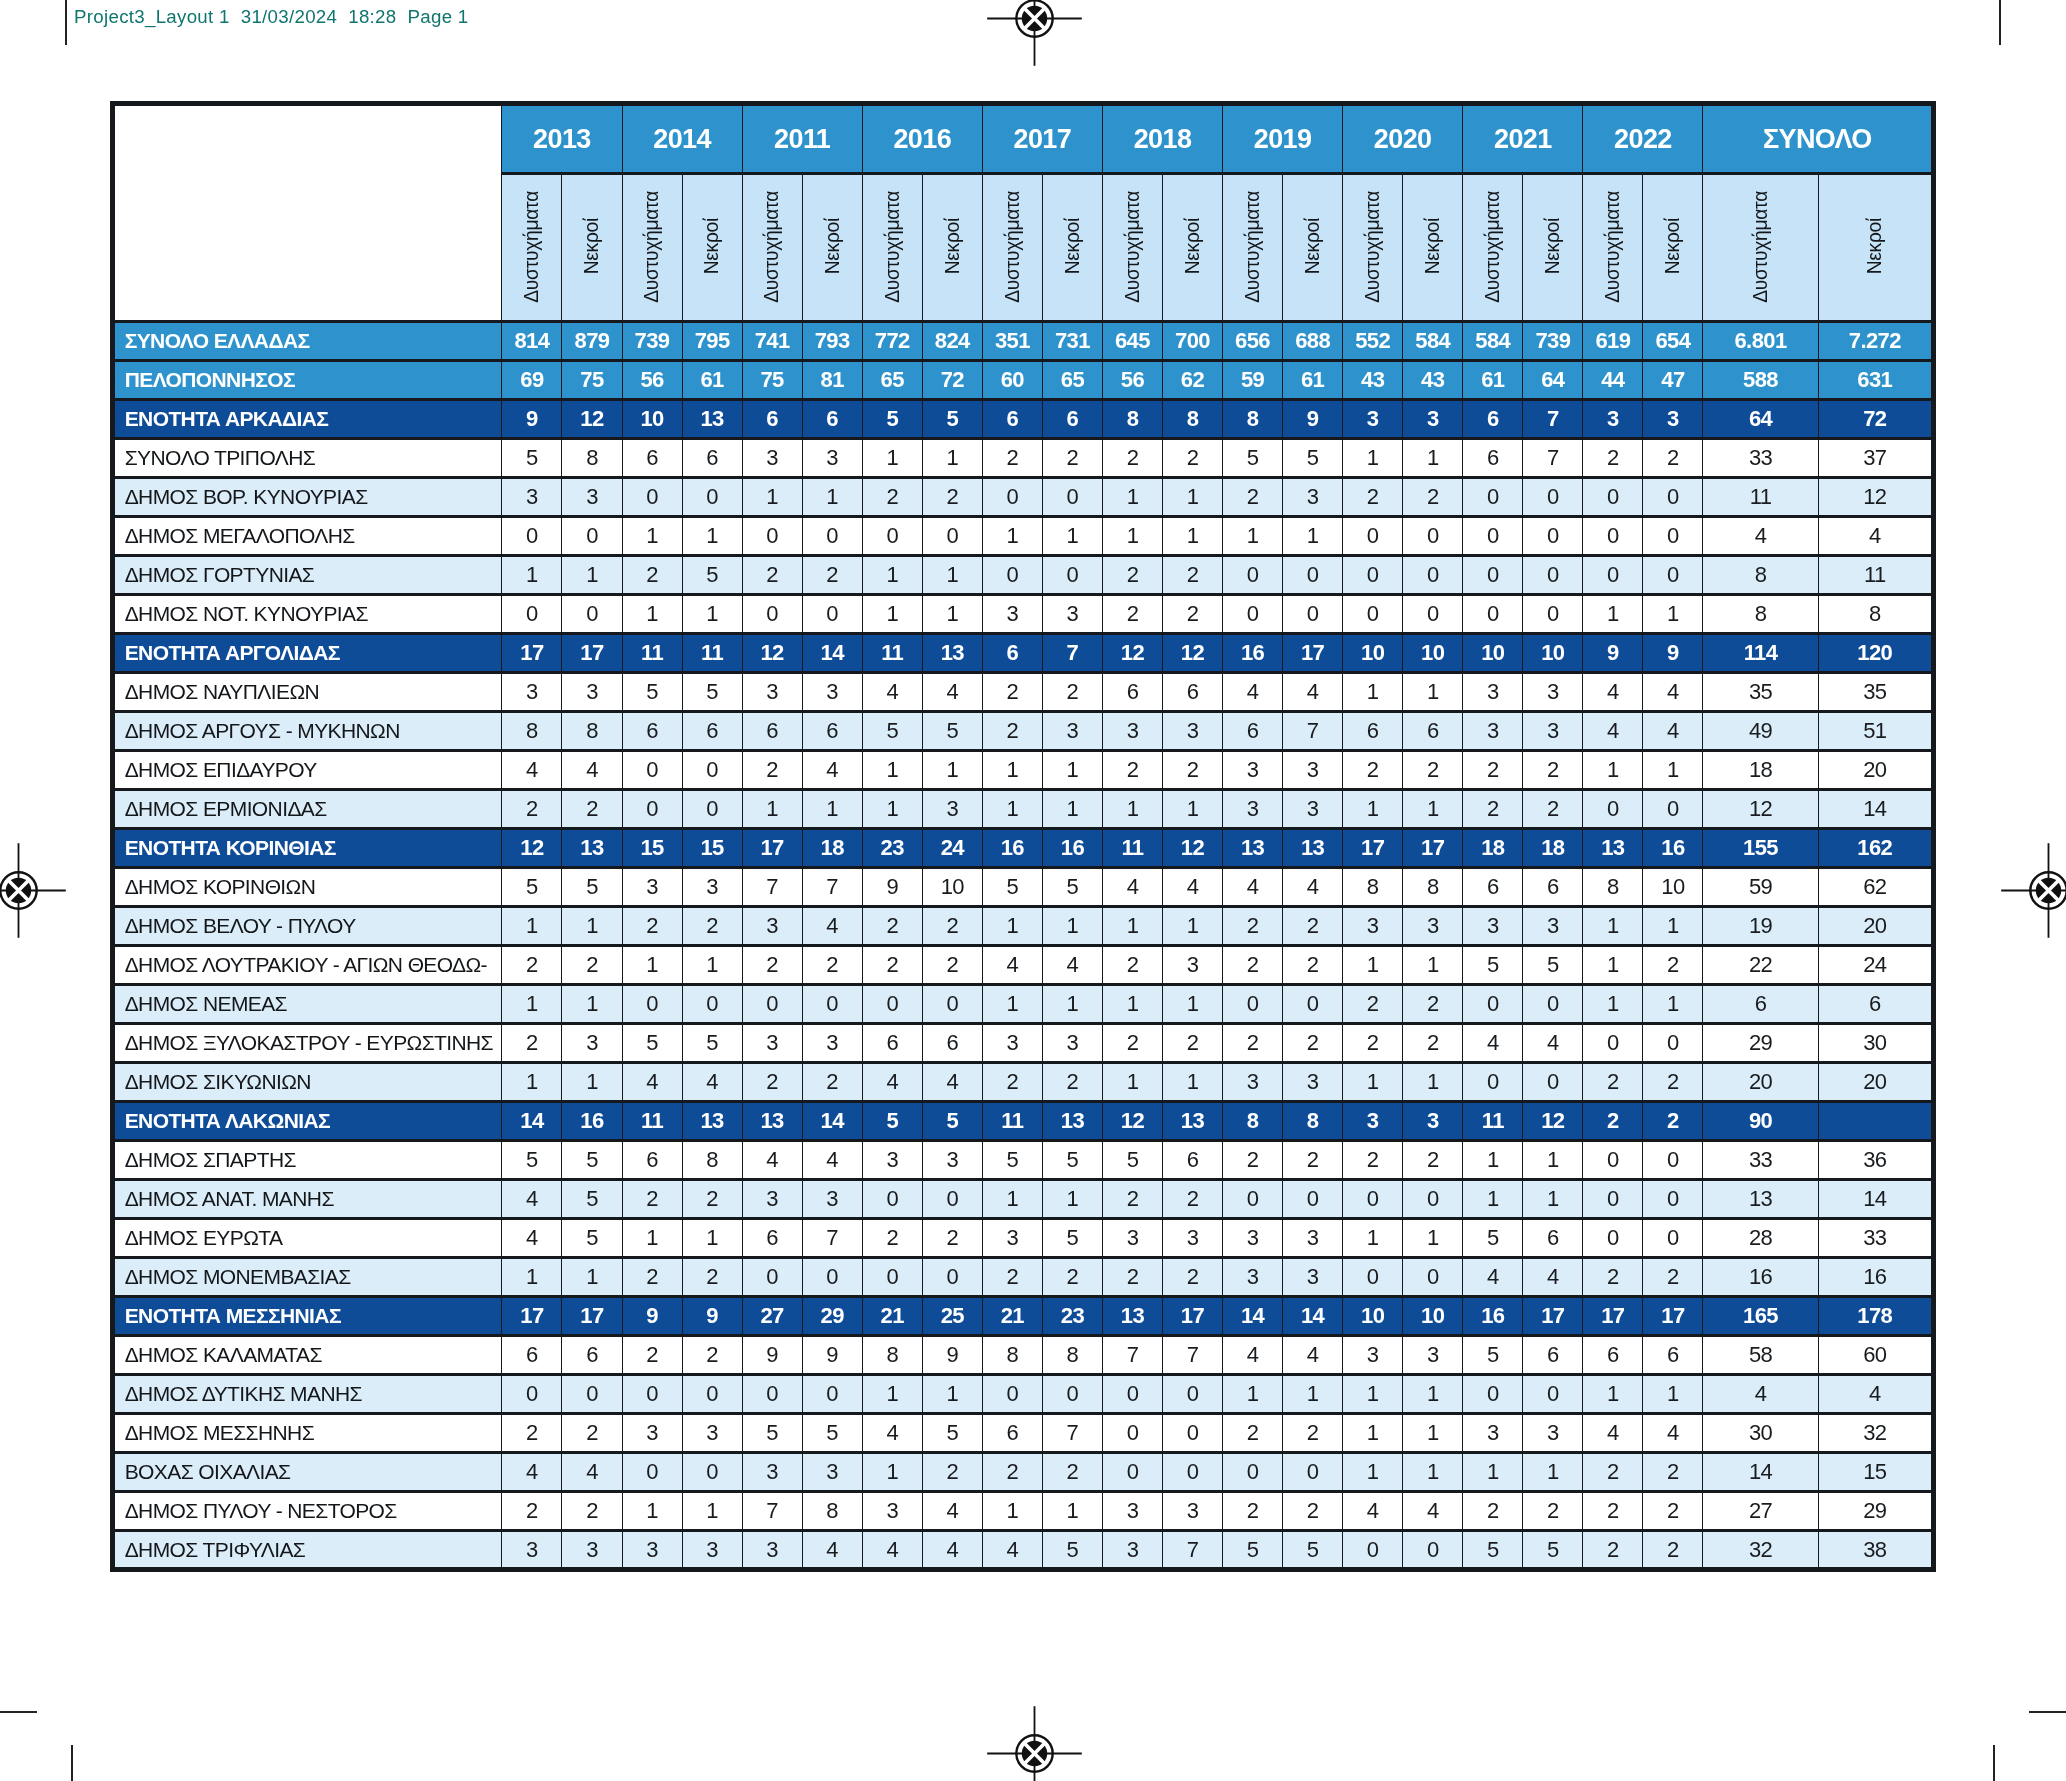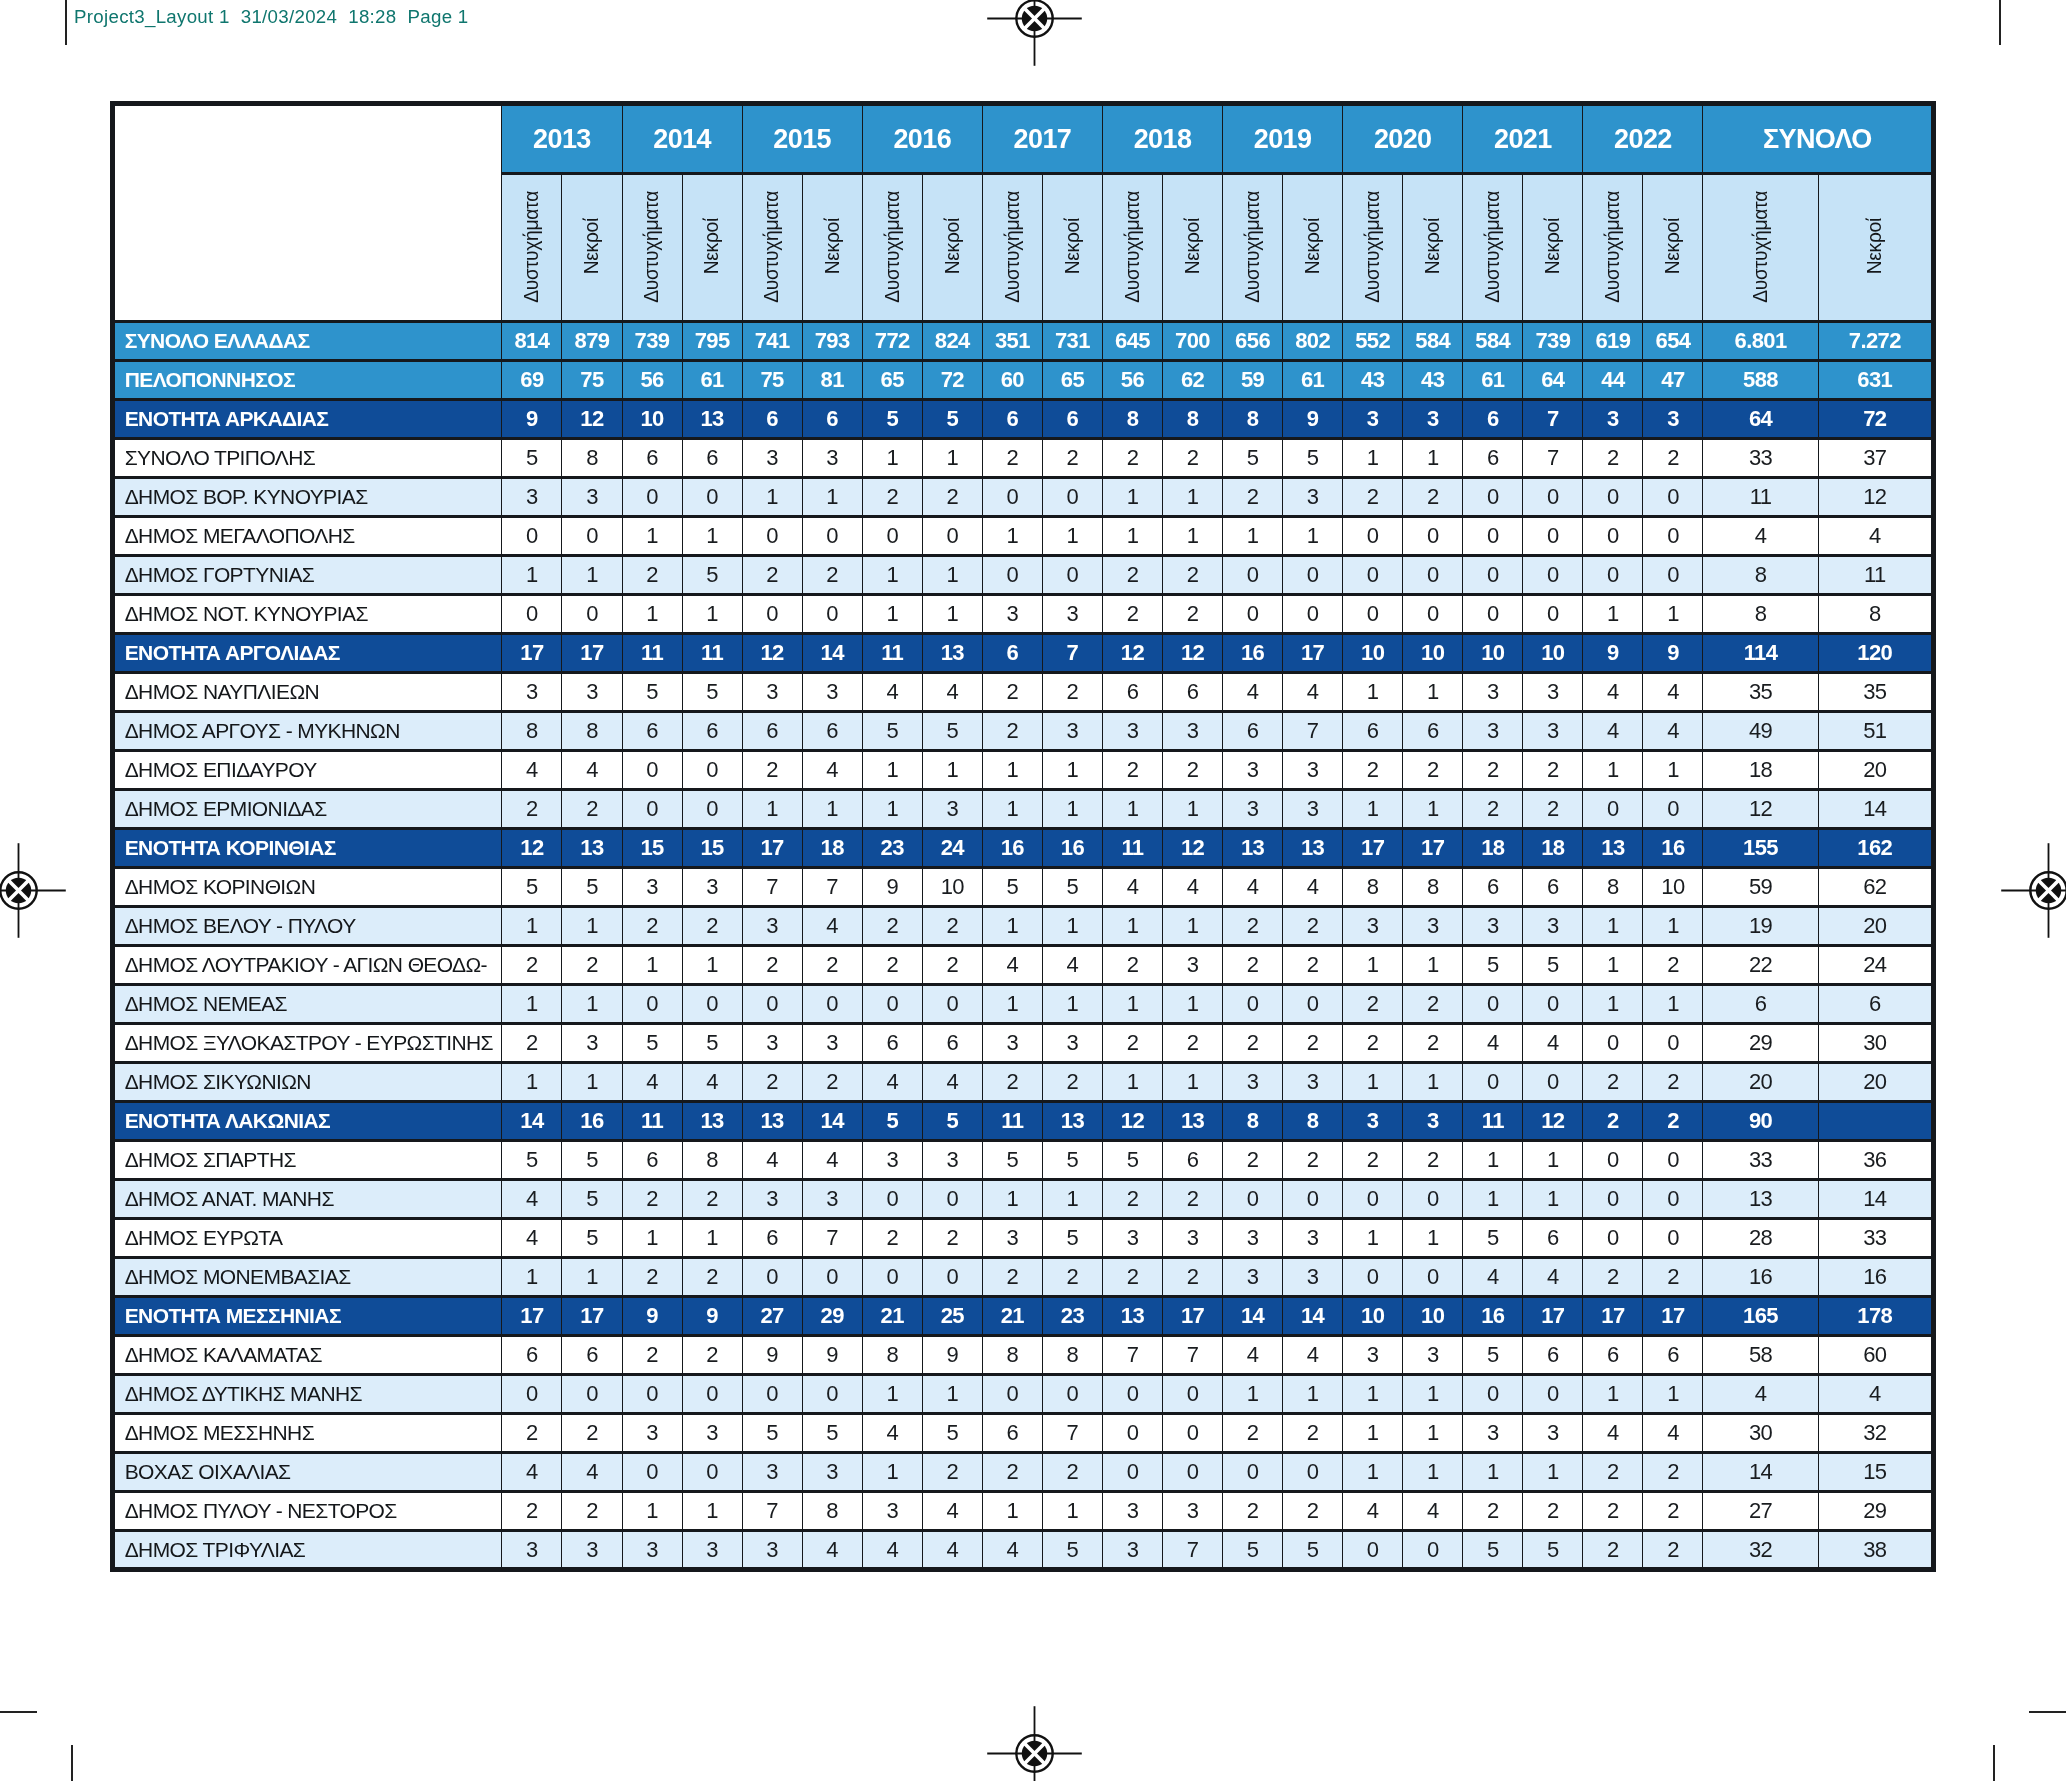--- a/index.html
+++ b/index.html
@@ -131,21 +131,21 @@
         <col class="c-year">
         <col class="c-year">
         <col class="c-total">
         <col class="c-total">
       </colgroup>
       <thead>
         <tr class="years-row">
           <th class="corner" rowspan="2"></th>
           <th class="year" colspan="2">2013</th>
           <th class="year" colspan="2">2014</th>
-          <th class="year" colspan="2">2015</th>
+          <th class="year" colspan="2">2011</th>
           <th class="year" colspan="2">2016</th>
           <th class="year" colspan="2">2017</th>
           <th class="year" colspan="2">2018</th>
           <th class="year" colspan="2">2019</th>
           <th class="year" colspan="2">2020</th>
           <th class="year" colspan="2">2021</th>
           <th class="year" colspan="2">2022</th>
           <th class="year" colspan="2">ΣΥΝΟΛΟ</th>
         </tr>
         <tr class="subs-row">
@@ -182,21 +182,21 @@
           <td class="num">795</td>
           <td class="num">741</td>
           <td class="num">793</td>
           <td class="num">772</td>
           <td class="num">824</td>
           <td class="num">351</td>
           <td class="num">731</td>
           <td class="num">645</td>
           <td class="num">700</td>
           <td class="num">656</td>
-          <td class="num">802</td>
+          <td class="num">688</td>
           <td class="num">552</td>
           <td class="num">584</td>
           <td class="num">584</td>
           <td class="num">739</td>
           <td class="num">619</td>
           <td class="num">654</td>
           <td class="num">6.801</td>
           <td class="num">7.272</td>
         </tr>
         <tr class="row-total">

